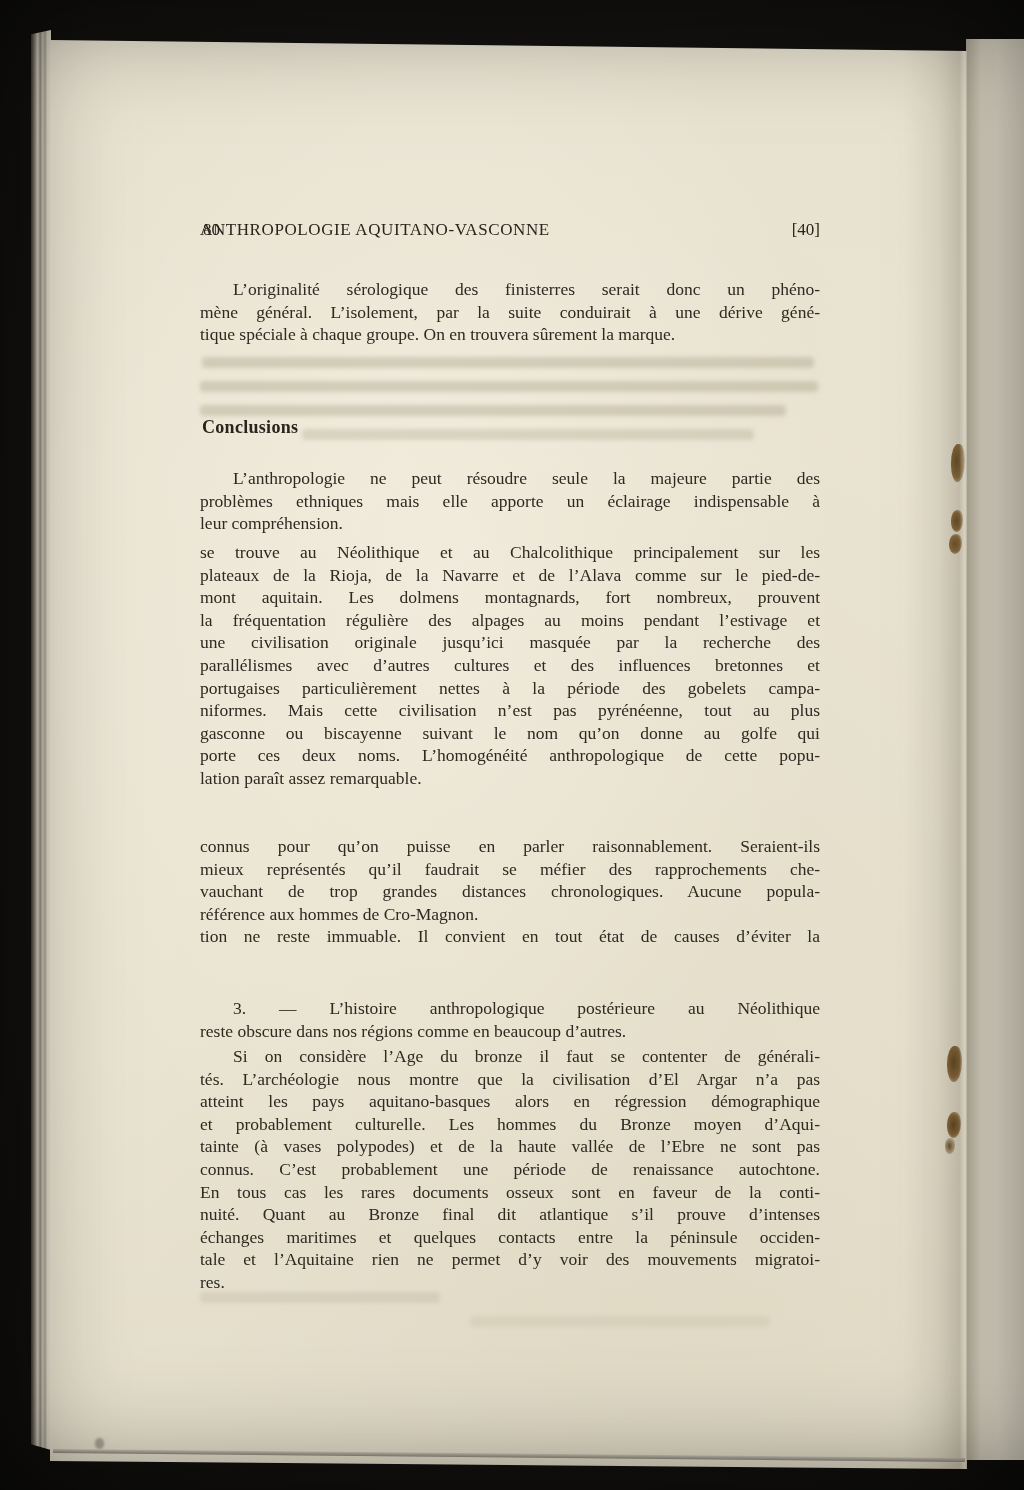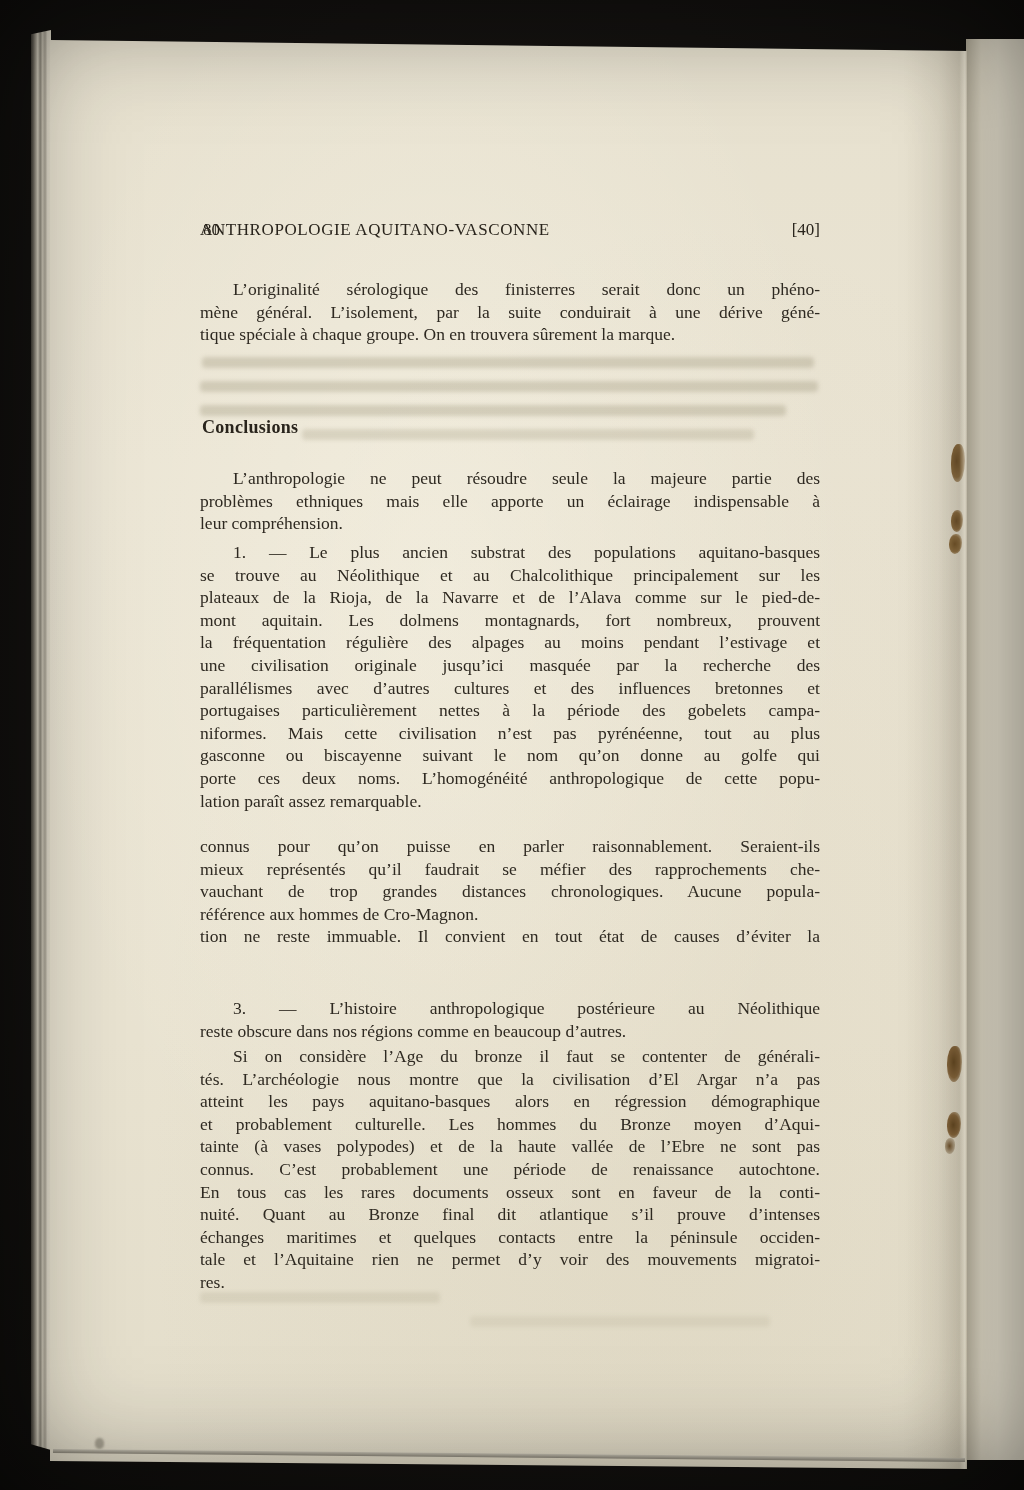--- a/index.html
+++ b/index.html
@@ -135,21 +135,20 @@
 
     <div class="heading">Conclusions</div>
 
     <div class="para" style="top:427px">
         <div class="line indent">L’anthropologie ne peut résoudre seule la majeure partie des</div>
         <div class="line">problèmes ethniques mais elle apporte un éclairage indispensable à</div>
         <div class="line last">leur compréhension.</div>
       </div>
 
     <div class="para" style="top:501px">
-        <div class="line indent">1. — Le plus ancien substrat des populations aquitano-basques</div>
         <div class="line">se trouve au Néolithique et au Chalcolithique principalement sur les</div>
         <div class="line">plateaux de la Rioja, de la Navarre et de l’Alava comme sur le pied-de-</div>
         <div class="line">mont aquitain. Les dolmens montagnards, fort nombreux, prouvent</div>
         <div class="line">la fréquentation régulière des alpages au moins pendant l’estivage et</div>
         <div class="line">une civilisation originale jusqu’ici masquée par la recherche des</div>
         <div class="line">parallélismes avec d’autres cultures et des influences bretonnes et</div>
         <div class="line">portugaises particulièrement nettes à la période des gobelets campa-</div>
         <div class="line">niformes. Mais cette civilisation n’est pas pyrénéenne, tout au plus</div>
         <div class="line">gasconne ou biscayenne suivant le nom qu’on donne au golfe qui</div>
         <div class="line">porte ces deux noms. L’homogénéité anthropologique de cette popu-</div>

